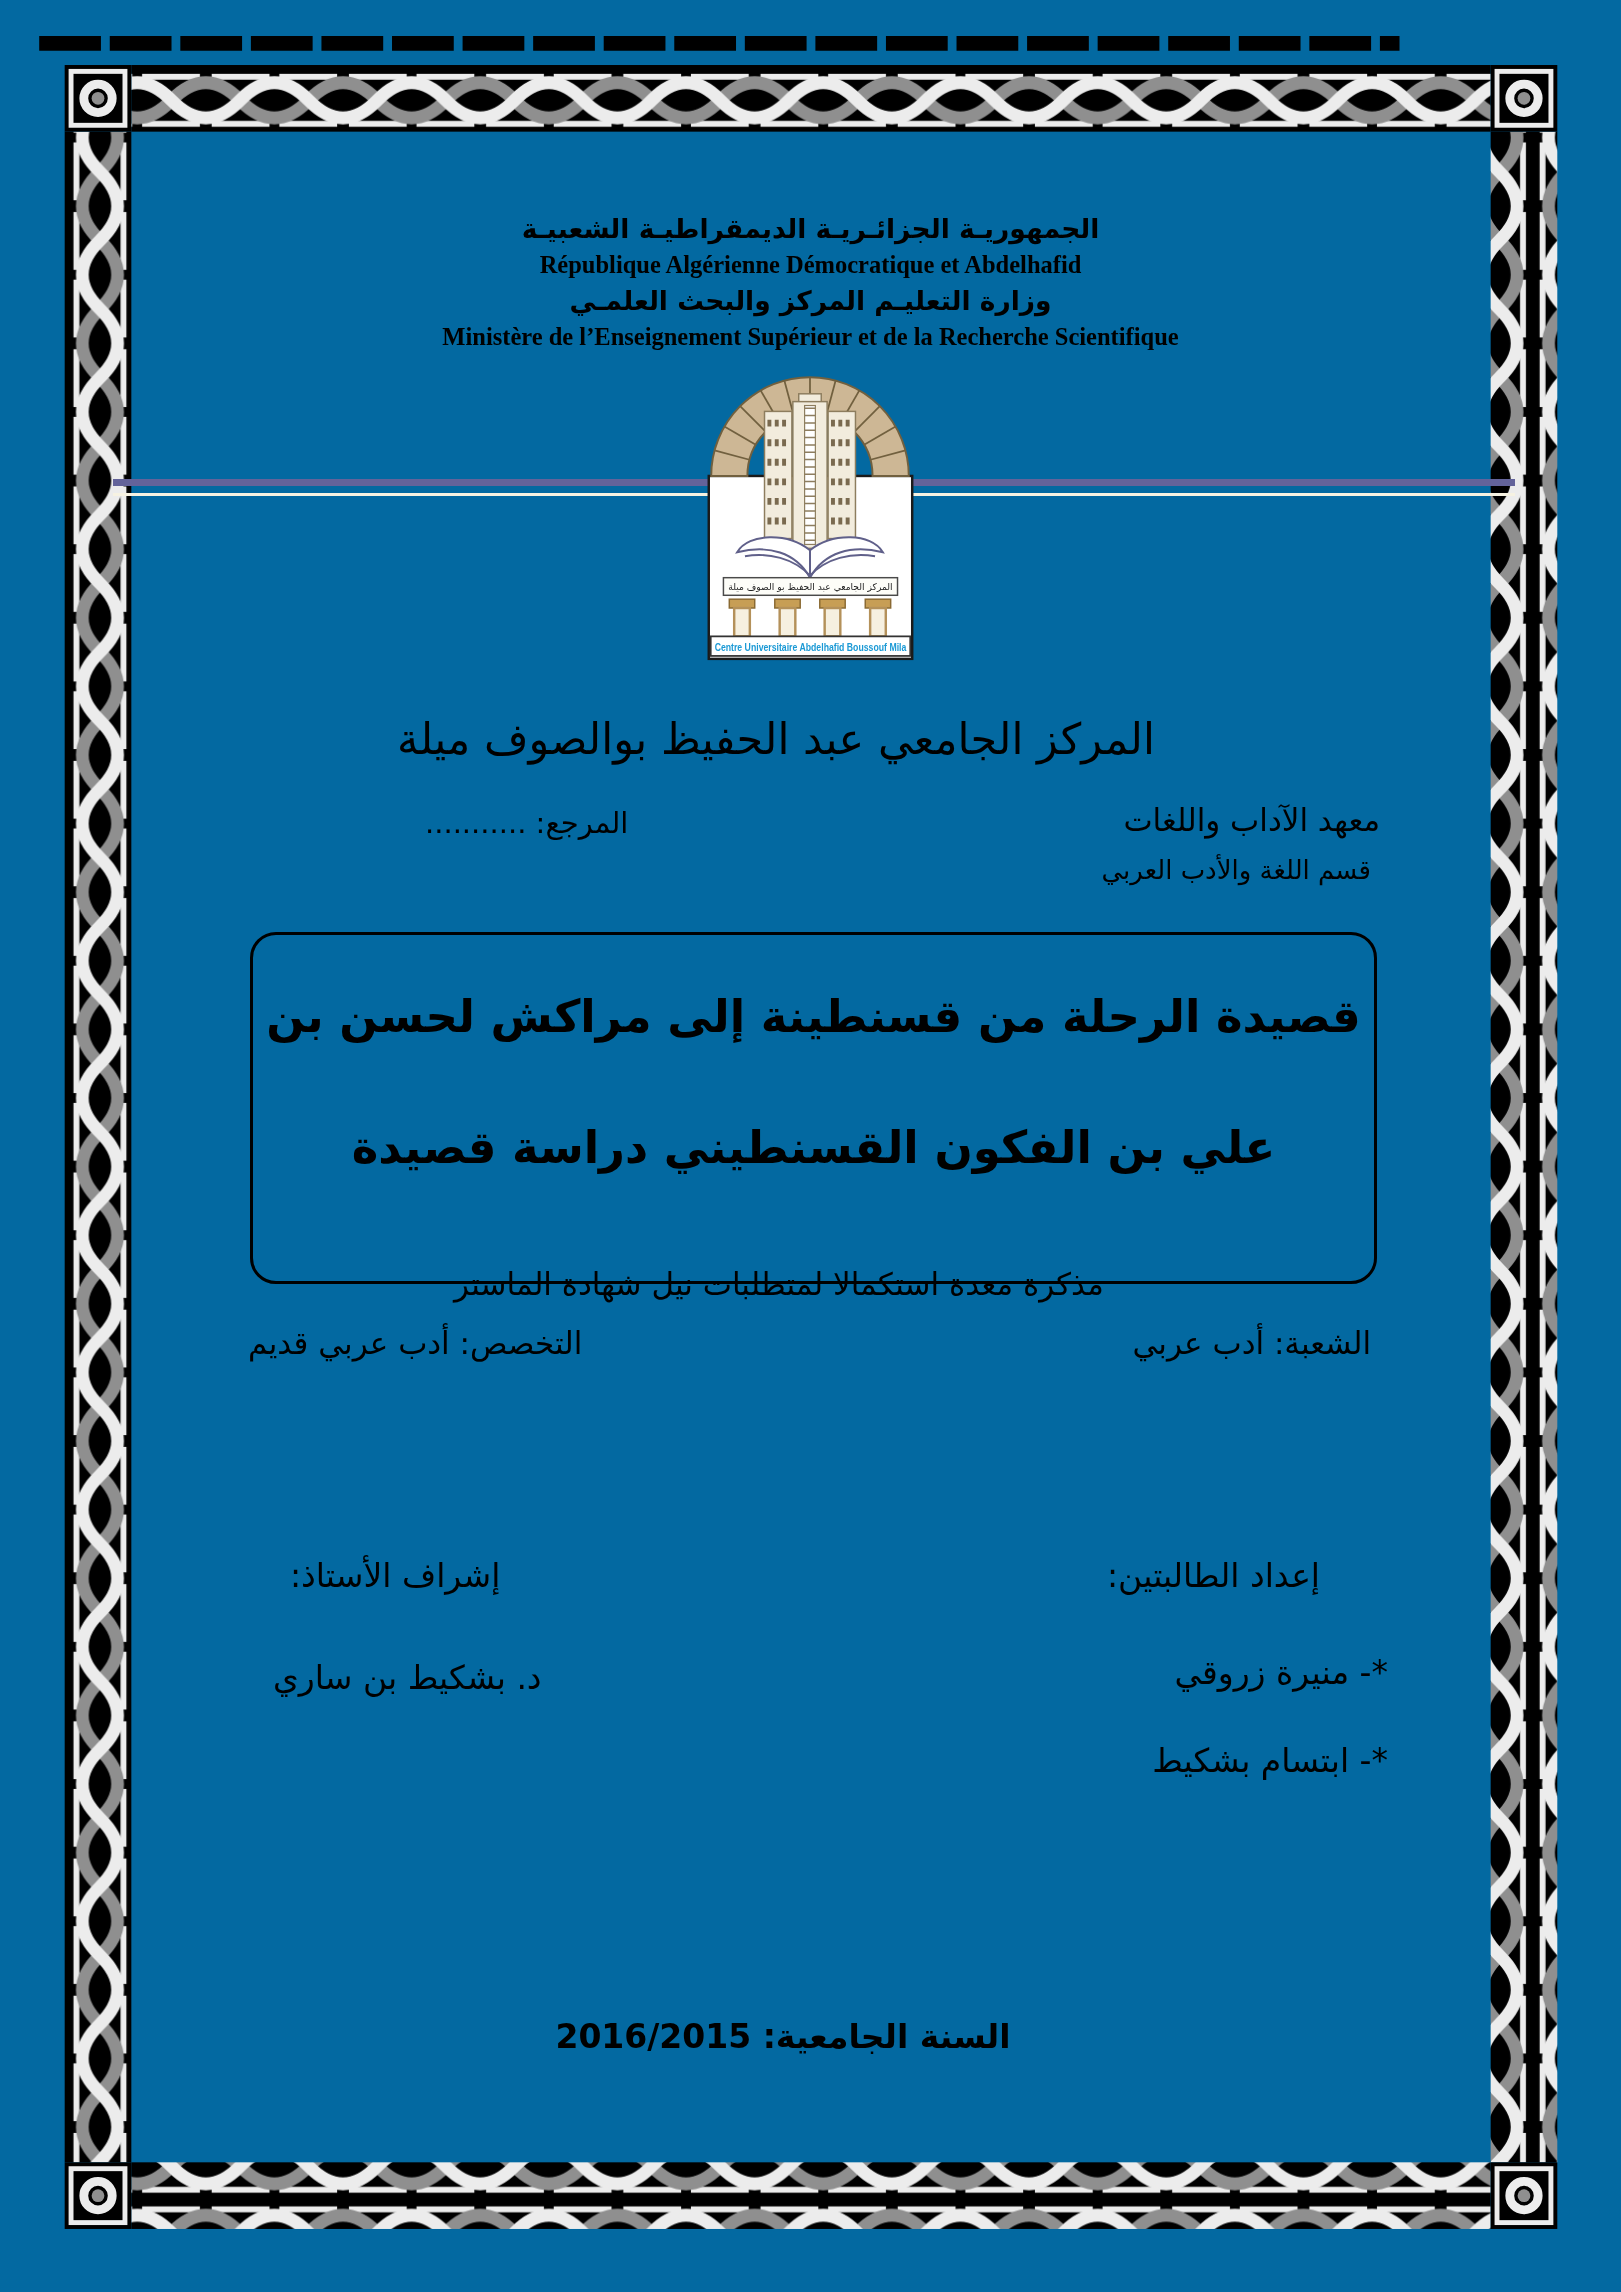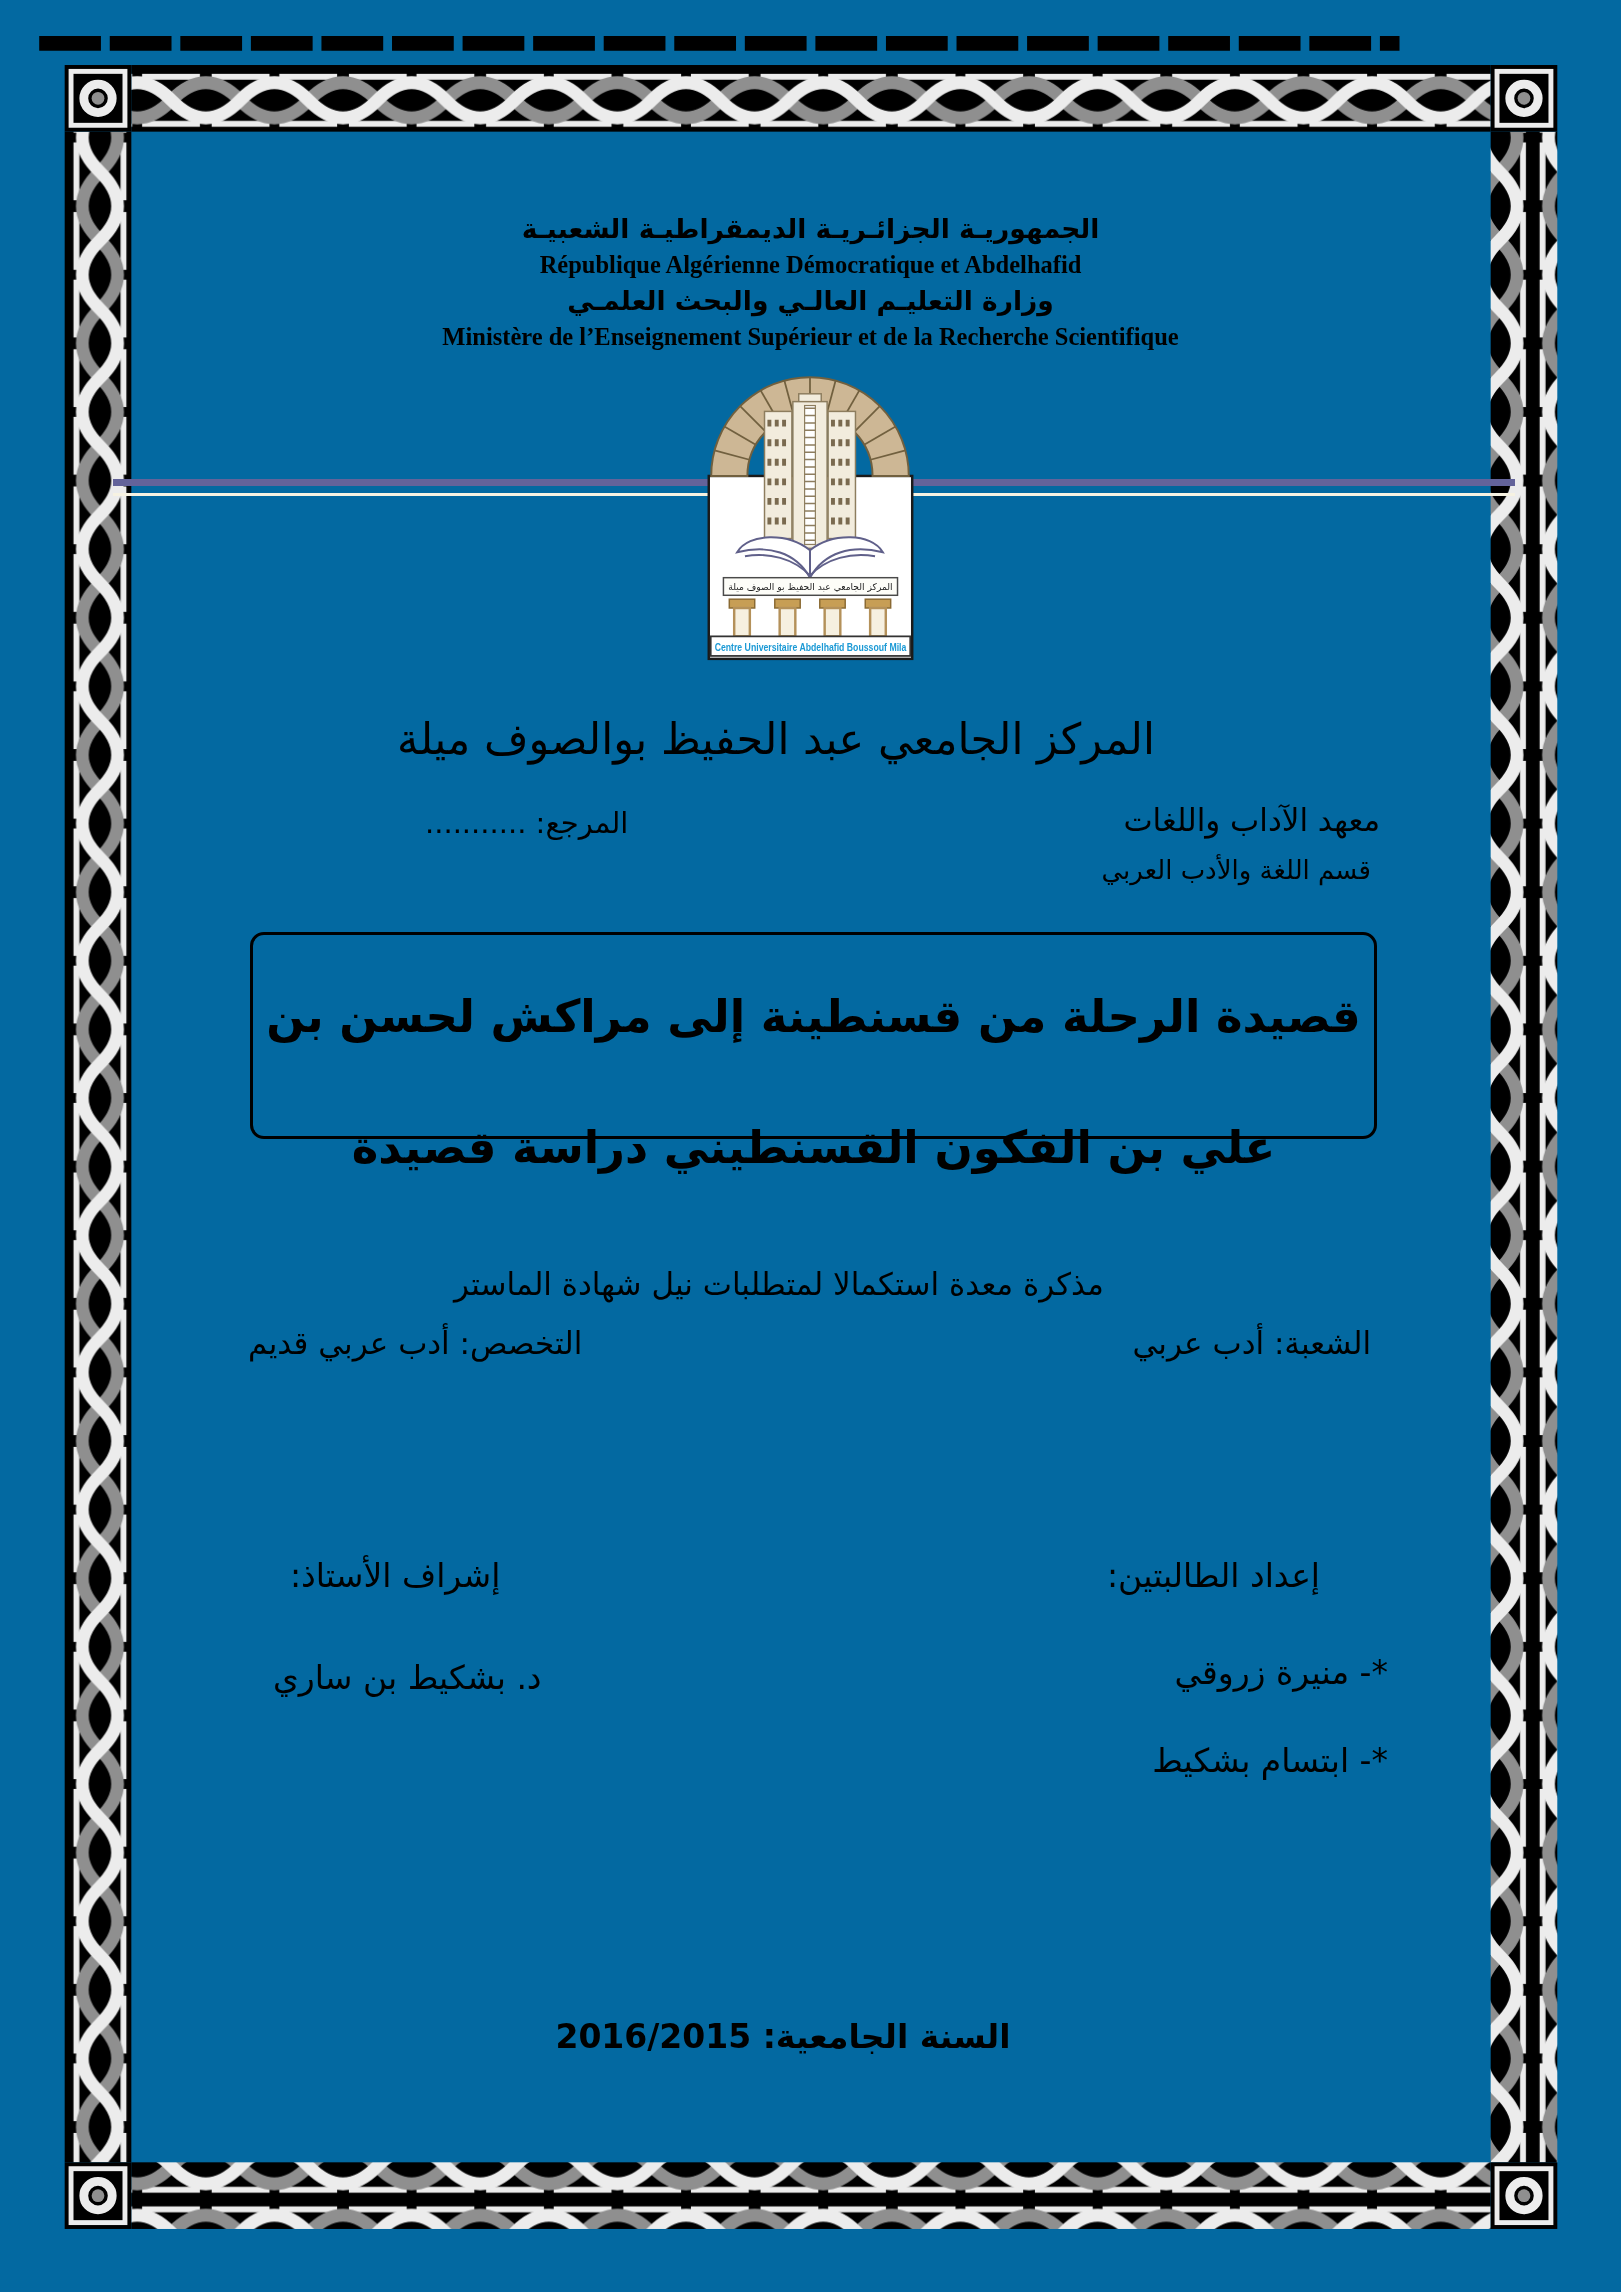--- a/index.html
+++ b/index.html
@@ -10,21 +10,21 @@
   .hdr{top:210px;left:0;width:100%;text-align:center;}
   .hdr .ha{font-size:26.5px;font-weight:bold;line-height:37px;}
   .hdr .hf{font-size:24.5px;font-weight:bold;line-height:35px;}
   .divider{top:479px;left:113px;width:1402px;height:6.9px;background:#63639a;}
   .divider2{top:493px;left:113px;width:1402px;height:2.9px;background:#f6f2e2;}
   .logo-svg{top:376px;left:698px;}
   .uni-name{top:714px;left:0;width:100%;text-align:center;padding-right:69px;box-sizing:border-box;font-size:43px;}
   .institute{top:802px;right:241px;font-size:31px;}
   .reference{top:806px;left:425px;font-size:29px;}
   .department{top:855px;right:250px;font-size:26px;}
-  .title-box{top:932px;left:250px;width:1127px;height:207px;border:3.9px solid #000;border-radius:14px;box-sizing:border-box;text-align:center;}
+  .title-box{top:932px;left:250px;width:1127px;height:352px;border:3.9px solid #000;border-radius:26px;box-sizing:border-box;text-align:center;}
   .title-box .tl{font-size:45px;font-weight:bold;line-height:131px;}
   .title-box .tl1{margin-top:15.7px;}
   .memo{top:1266px;left:0;width:100%;text-align:center;padding-right:63px;box-sizing:border-box;font-size:31px;}
   .branch{top:1325px;right:250px;font-size:31px;}
   .specialty{top:1325px;left:248px;font-size:31px;}
   .prep-label{top:1556px;right:301px;font-size:33px;}
   .sup-label{top:1556px;left:290px;font-size:33px;}
   .student1{top:1653px;right:233px;font-size:33px;}
   .sup-name{top:1658px;left:273px;font-size:33px;}
   .student2{top:1741px;right:233px;font-size:33px;}
@@ -74,21 +74,21 @@
 
     <use href="#corner" transform="translate(66,66)"></use>
     <use href="#corner" transform="translate(1521,66)"></use>
     <use href="#corner" transform="translate(66,2206)"></use>
     <use href="#corner" transform="translate(1521,2206)"></use>
   </svg>
 
   <div class="abs hdr">
     <div class="ar ha">الجمهوريـة الجزائـريـة الديمقراطيـة الشعبيـة</div>
     <div class="fr hf">République Algérienne Démocratique et Abdelhafid</div>
-    <div class="ar ha">وزارة التعليـم العالـي والبحث العلمـي</div>
+    <div class="ar ha">وزارة التعليـم المركز والبحث العلمـي</div>
     <div class="fr hf">Ministère de l’Enseignement Supérieur et de la Recherche Scientifique</div>
   </div>
 
   <div class="abs divider"></div>
   <div class="abs divider2"></div>
 
   <svg class="abs logo-svg" width="223" height="286" viewBox="0 0 228 292">
 
     <rect x="11" y="102" width="208" height="187" fill="#ffffff" stroke="#1a1a1a" stroke-width="2.5"></rect>
 

